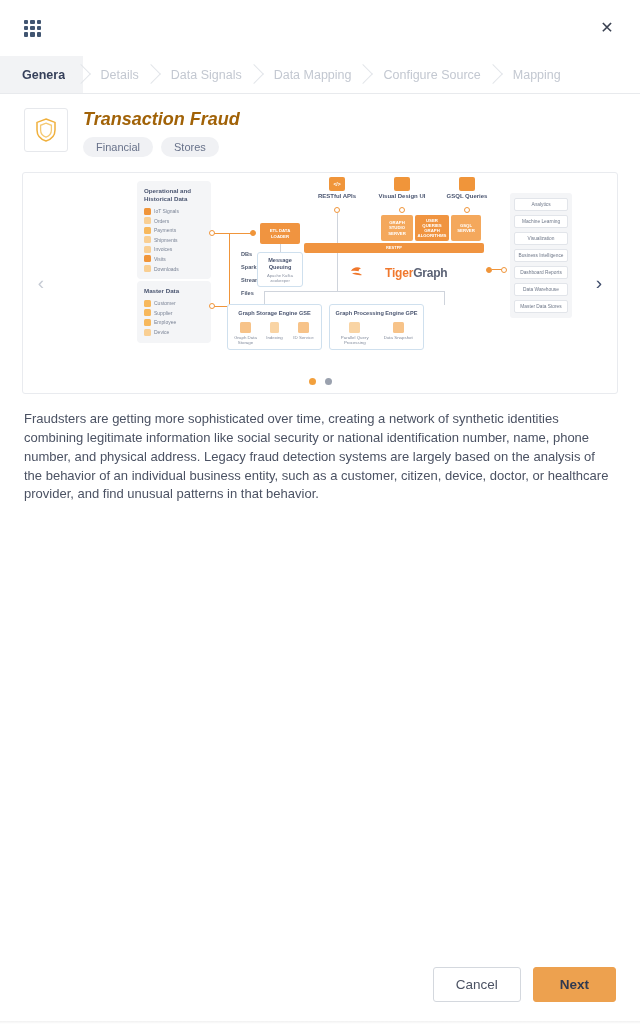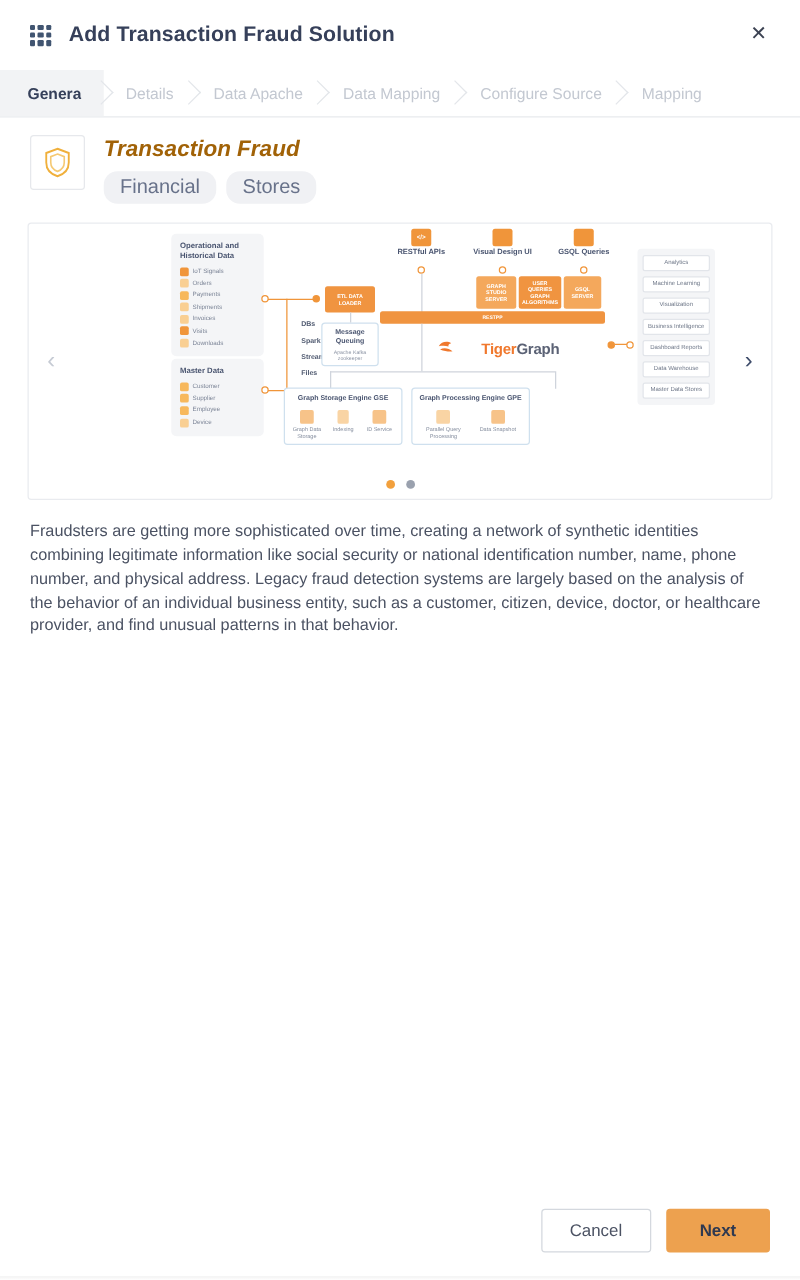--- a/index.html
+++ b/index.html
@@ -28,21 +28,21 @@
   .step .sep::before { content:""; position:absolute; left:0; top:50%; width:13px; height:13px; margin-top:-7.5px; border-top:1px solid #e3e6ea; border-right:1px solid #e3e6ea; transform: rotate(45deg); }
   .step.active { background: #f2f3f5; color: #36405a; font-weight: 700; }
   .step.active .sep::after { content:""; position:absolute; left:-9px; top:0; bottom:0; width:18px; background:#f2f3f5; clip-path: polygon(0 0, 50% 50%, 0 100%); }
 
   
   .sol { display: flex; align-items: flex-start; padding: 14px 24px 10px 24px; flex: 0 0 auto; }
   .sol-icon { width: 44px; height: 44px; border: 1px solid #e6e8ec; border-radius: 3px; display:flex; align-items:center; justify-content:center; flex:0 0 auto; }
   .sol-meta { margin-left: 15px; padding-top: 1px; }
   .sol-name { font-size: 18px; font-weight: 700; color: #a16207; margin-bottom: 7px; font-style: italic; }
   .tags { display: flex; gap: 8px; }
-  .tag { background: #f0f1f4; color: #68728a; font-size: 16px; padding: 4px 13px; border-radius: 11px; white-space: nowrap; }
+  .tag { background: #f0f1f4; color: #68728a; font-size: 11px; padding: 4px 13px; border-radius: 11px; white-space: nowrap; }
 
   
   .card { margin: 5px 22px 0 22px; border: 1px solid #e9ebef; border-radius: 3px; background: #fff; height: 222px; position: relative; flex: 0 0 auto; display:flex; align-items:center; }
   .arrow { width: 36px; flex: 0 0 auto; display:flex; align-items:center; justify-content:center; font-size: 19px; cursor: pointer; background:none; border:none; font-family:"Liberation Sans",sans-serif; }
   .arrow.prev { color: #c6cbd4; }
   .arrow.next { color: #3f4d6b; }
   .slide { flex: 1 1 auto; height: 100%; position: relative; overflow: hidden; }
   .dots { position: absolute; left: 0; right: 0; bottom: 8px; display: flex; justify-content: center; gap: 9px; }
   .dot { width: 7px; height: 7px; border-radius: 50%; background: #9aa1ae; cursor: pointer; }
   .dot.on { background: #f5a council; }
@@ -99,36 +99,35 @@
       <i></i>
         <i></i>
         <i></i>
         <i></i>
         <i></i>
         <i></i>
         <i></i>
         <i></i>
         <i></i>
     </div>
-    <div class="hdr-title">Add Transaction Fraud Solution</div>
     <div class="hdr-spacer"></div>
     <button class="close-btn">✕</button>
   </div>
 
   <div class="stepper">
     <div class="step active">
       <span>General</span>
       <span class="sep"></span>
     </div>
     <div class="step">
       <span>Details</span>
       <span class="sep"></span>
     </div>
     <div class="step">
-      <span>Data Apache</span>
+      <span>Data Signals</span>
       <span class="sep"></span>
     </div>
     <div class="step">
       <span>Data Mapping</span>
       <span class="sep"></span>
     </div>
     <div class="step">
       <span>Configure Source</span>
       <span class="sep"></span>
     </div>

